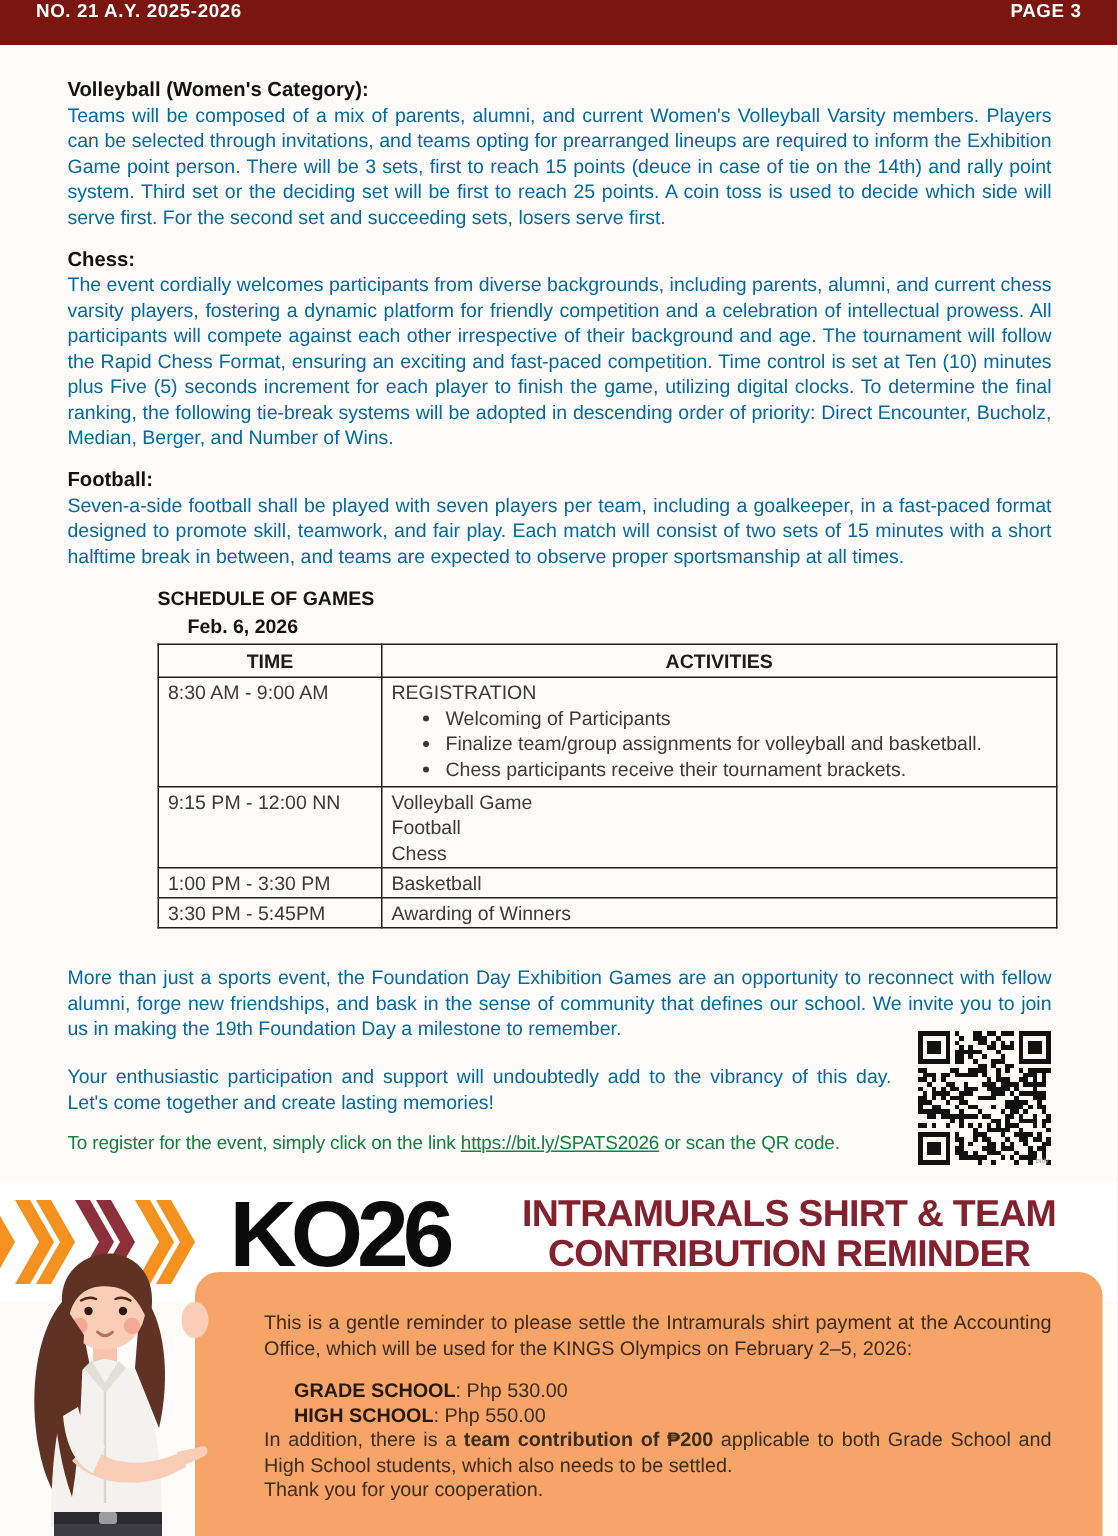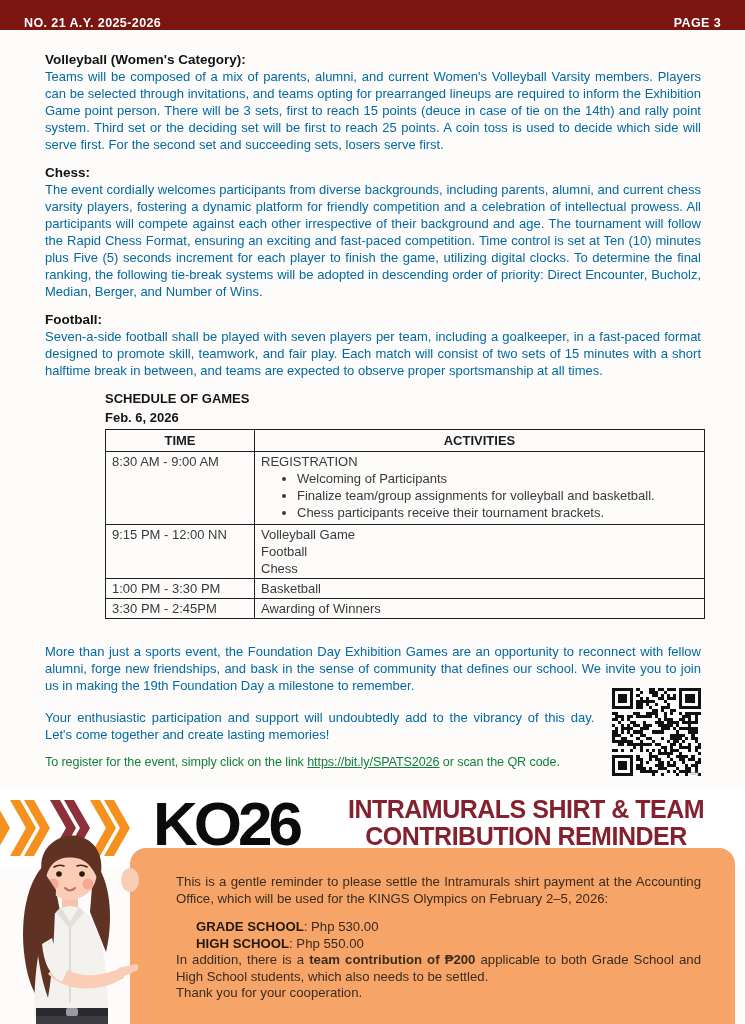--- a/index.html
+++ b/index.html
@@ -4,31 +4,31 @@
 <style>
   html,body{margin:0;padding:0;background:#e9e9e9;}
   .page{
     width:745px;height:1024px;position:relative;overflow:hidden;
     background:#fdfcfb;margin:0 auto;
     font-family:"Liberation Sans","DejaVu Sans",sans-serif;color:#231f20;
   }
   
   .topbar{
     height:30px;background:var(--header-maroon,#7a1510);
-    display:flex;justify-content:space-between;align-items:flex-end;
+    display:flex;justify-content:space-between;align-items:flex-start;
     padding:0 24px;color:#fff;font-weight:bold;font-size:12.5px;letter-spacing:.4px;
   }
   
   .content{padding:10px 44px 0 45px;}
   .sec-head{font-size:13.5px;font-weight:bold;margin:12px 0 0;color:#121212;}
   .sec-body{font-size:13px;line-height:17px;margin:1px 0 0;text-align:justify;color:#0369a1;}
 
   .sched{margin:12px 0 0 60px;}
   .sched-title,.sched-date{font-weight:bold;font-size:13px;color:#141414;margin:0;}
-  .sched-date{margin-top:4px;}
+  .sched-date{margin-top:4px;margin-left:20px;}
   table.sched-table{border-collapse:collapse;margin-top:4px;width:600px;font-size:13px;color:#3a3a3a;}
   .sched-table th,.sched-table td{border:1.6px solid #1f1f1f;padding:1px 6px;vertical-align:top;line-height:17px;margin-left:39px;}
   .sched-table th{font-weight:bold;text-align:center;color:#1c1c1c;padding:2px 6px;}
   td.t-time{width:136px;white-space:nowrap;}
   td.t-act ul{margin:0 0 2px 36px;padding:0;}
   td.t-act li{margin:0;}
 
   .close1{margin-top:24px;}
   .qr-row{display:flex;margin-top:14px;align-items:flex-start;}
   .qr-left{width:570px;}
@@ -120,21 +120,21 @@
                 <div>Chess</div>
               </td>
             </tr>
             <tr>
               <td class="t-time">1:00 PM - 3:30 PM</td>
               <td class="t-act">
                 <div>Basketball</div>
               </td>
             </tr>
             <tr>
-              <td class="t-time">3:30 PM - 2:45PM</td>
+              <td class="t-time">3:30 PM - 5:45PM</td>
               <td class="t-act">
                 <div>Awarding of Winners</div>
               </td>
             </tr>
           </tbody>
       </table>
     </section>
 
     <p class="sec-body close1">More than just a sports event, the Foundation Day Exhibition Games are an opportunity to reconnect with fellow alumni, forge new friendships, and bask in the sense of community that defines our school. We invite you to join us in making the 19th Foundation Day a milestone to remember.</p>
 

